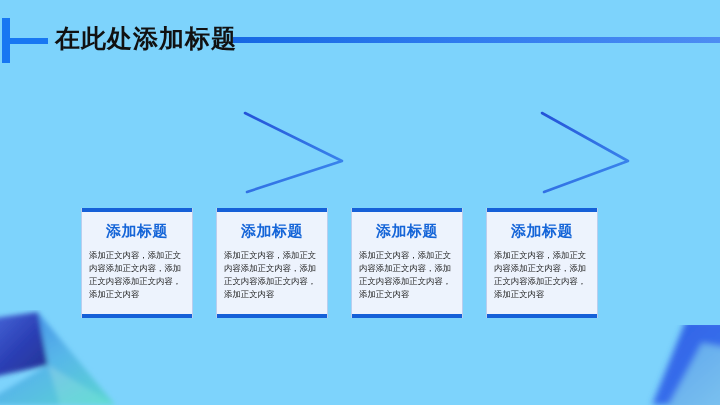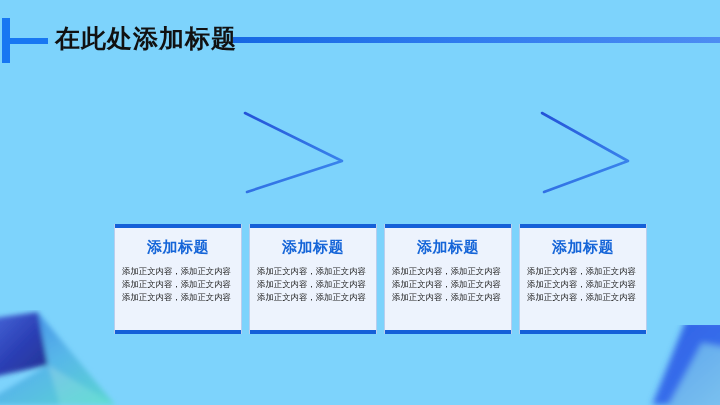--- a/index.html
+++ b/index.html
@@ -56,28 +56,27 @@
 
   
   .chevron {
     position: absolute;
     overflow: visible;
   }
 
   
   .card {
     position: absolute;
-    top: 224px;
-    width: 128px;
+    top: 208px;
+    width: 112px;
     height: 110px;
     background: #EDF3FD;
     box-sizing: border-box;
     border-left: 1px solid #B8CEEE;
     border-right: 1px solid #B8CEEE;
-    margin-left: 33px;
   }
   .card-top-bar {
     position: absolute;
     left: 0;
     top: 0;
     width: 100%;
     height: 4px;
     background: #1560D8;
   }
   .card-bottom-bar {

